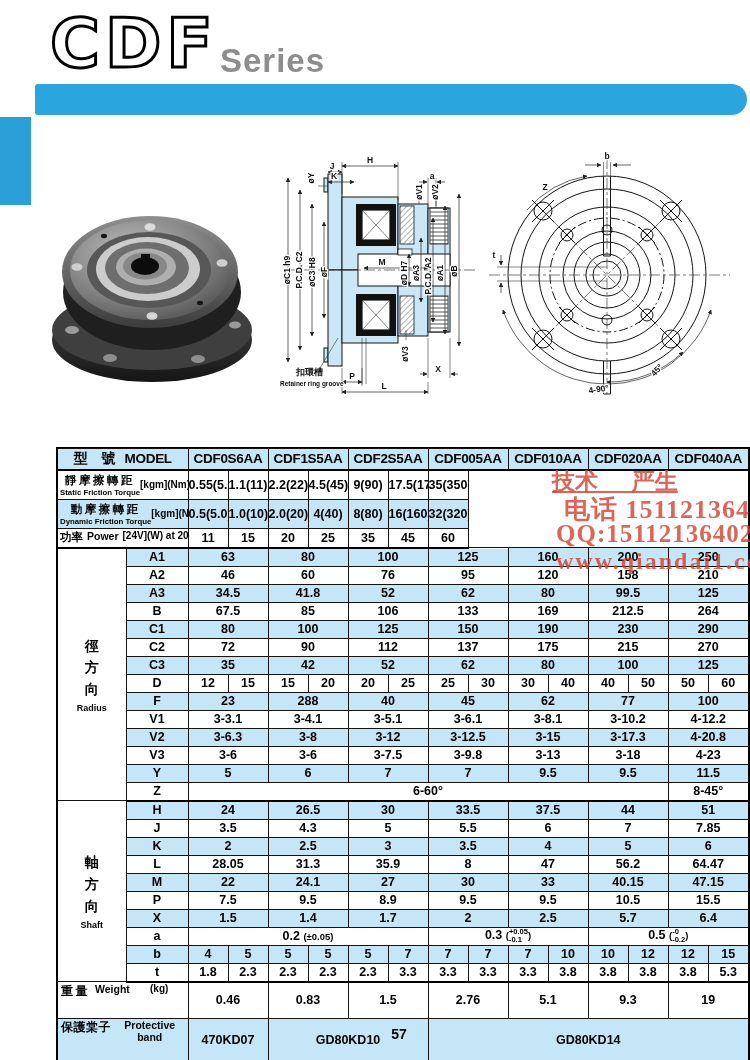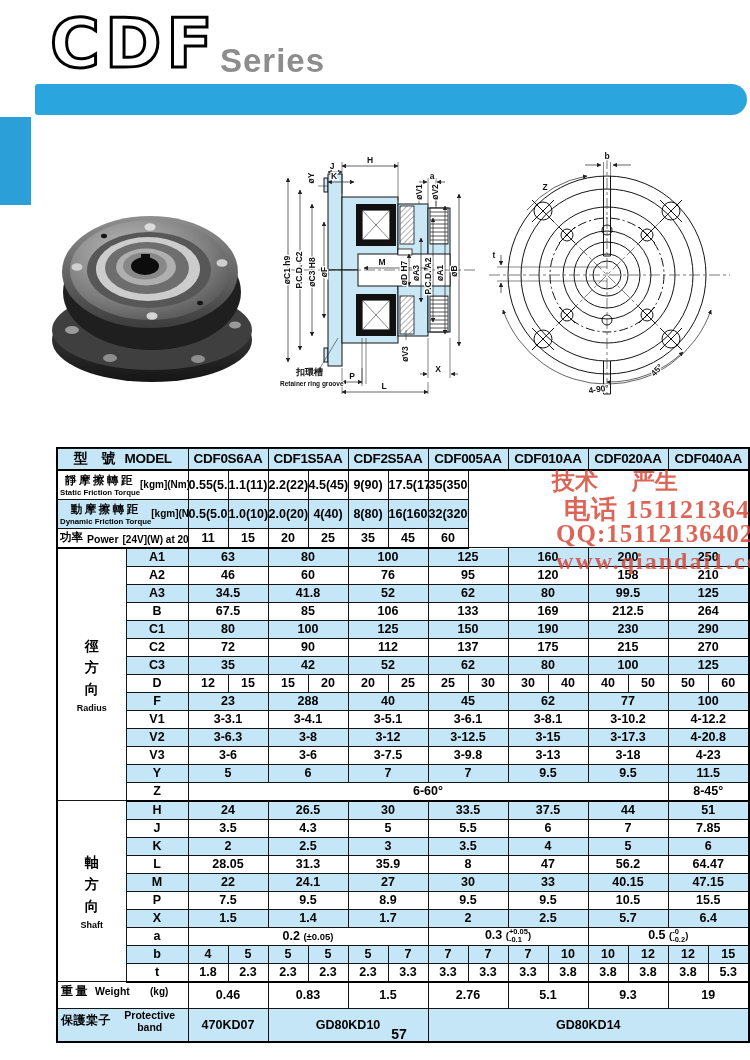--- a/index.html
+++ b/index.html
@@ -26,21 +26,21 @@
   .zh9{font-size:9px;font-weight:bold;}
   .dim{stroke:#222;stroke-width:0.7;fill:none;}
   .thin{stroke:#222;stroke-width:0.55;fill:none;}
   .out{stroke:#141414;stroke-width:1;fill:#c9e7f5;}
   .cl{stroke:#444;stroke-width:0.7;stroke-dasharray:11 3 3 3;fill:none;}
   .crc{stroke:#141414;stroke-width:1;fill:none;}
 
   
   .wm{position:absolute;z-index:9;pointer-events:none;color:rgba(211,62,46,.8);
       font-family:"Liberation Serif",serif;font-weight:bold;white-space:nowrap;}
-  .wm1{left:552px;top:466px;font-size:23px;word-spacing:28px;}
+  .wm1{left:552px;top:466px;font-size:23px;word-spacing:28px;text-decoration:underline;}
   .wm2{left:564px;top:492px;font-size:26px;letter-spacing:1px;}
   .wm3{left:556px;top:520px;font-size:25px;letter-spacing:1px;}
   .wm4{left:556px;top:548px;font-size:24px;letter-spacing:2px;}
 
   
   table.spec{position:absolute;left:56px;top:447px;width:690px;border-collapse:collapse;
     table-layout:fixed;border:2.5px solid #000;}
   table.spec td{border:1px solid #141414;text-align:center;vertical-align:middle;
     padding:0;font-size:12.5px;font-weight:bold;overflow:hidden;background:#fff;}
   tr.bg-blue td{background:#c5e6f7;}
@@ -52,30 +52,30 @@
   tr.r-data td{height:17px;}
   tr.r-weight td{height:18px;}
   tr.r-band td{height:20px;}
   .mh-zh{font-size:14px;letter-spacing:5px;margin-right:4px;}
   .mh-en{font-size:13.5px;}
   td.labcell{text-align:left;}
   .speclab{display:flex;justify-content:space-between;align-items:center;padding:0 3px 0 2px;}
   .sl-zh{font-size:11.5px;letter-spacing:2.5px;white-space:nowrap;}
   .sl-en{font-size:7.8px;white-space:nowrap;}
   .sl-unit{font-size:10px;white-space:nowrap;}
-  .powlab{display:flex;align-items:flex-end;gap:4px;padding-left:2px;}
+  .powlab{display:flex;align-items:flex-start;gap:4px;padding-left:2px;}
   .powlab .sl-zh{letter-spacing:0;}
   .pw{font-size:10.5px;}
   .sec-zh{font-size:14px;line-height:1.55;font-weight:bold;}
   .sec-en{font-size:9px;margin-top:3px;font-weight:bold;}
   td.keycell{font-size:13px;}
   .tol{font-size:9.5px;}
   .tolstack{display:inline-flex;flex-direction:column;font-size:7.5px;line-height:1.05;
     vertical-align:middle;text-align:left;}
-  .botlab{display:flex;align-items:center;padding:0 4px 8px 3px;gap:5px;}
+  .botlab{display:flex;padding:0 4px 18px 3px;gap:5px;}
   .botlab .grow{flex:1;}
   .pagenum{left:0;top:1026px;width:750px;text-align:center;font-size:14px;font-weight:bold;margin-left:24px;}
 </style>
 </head>
 <body>
 
 <div class="abs cdf-title">CDF</div>
 <div class="abs series-title">Series</div>
 <div class="abs banner">
 </div>

